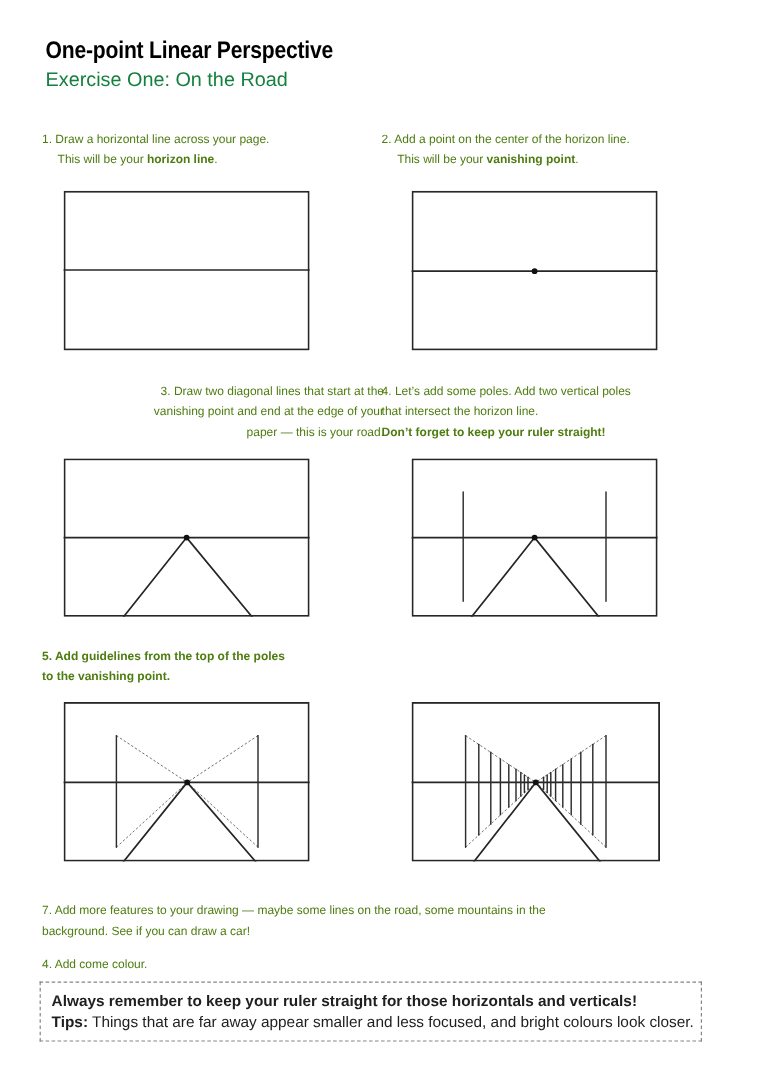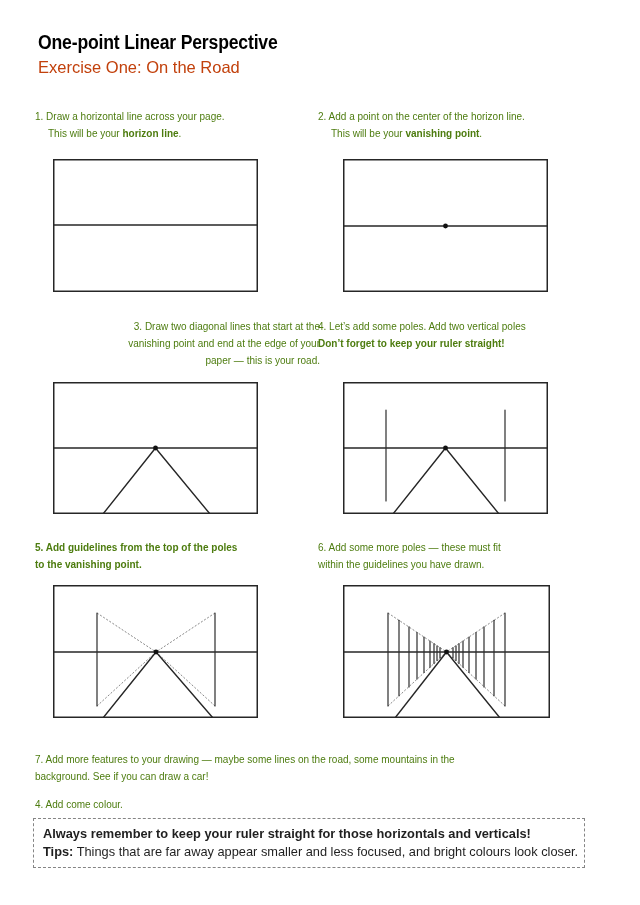--- a/index.html
+++ b/index.html
@@ -5,21 +5,21 @@
   html,body{margin:0;padding:0;background:#ffffff;}
   .page{
     position:relative;width:640px;height:905px;background:#ffffff;overflow:hidden;
     font-family:"Liberation Sans","DejaVu Sans",sans-serif;color:#1f1f1f;
   }
   .title{
     position:absolute;left:38px;top:31px;font-size:20px;font-weight:700;color:#000;
     letter-spacing:-0.2px;transform:scaleX(0.88);transform-origin:0 50%;white-space:nowrap;
   }
   .subtitle{
-    position:absolute;left:38px;top:58px;font-size:16.5px;color:#c2410c;white-space:nowrap;
+    position:absolute;left:38px;top:58px;font-size:16.5px;color:#15803d;white-space:nowrap;
   }
   .step{
     position:absolute;font-size:10px;line-height:17px;color:#4d7c0f;
   }
   .tline{white-space:nowrap;}
   .tline.indent{padding-left:13px;}
   .b{font-weight:700;}
   .diagram{position:absolute;line-height:0;}
   .frame{fill:none;stroke:#262626;stroke-width:1.5;}
   .solid{stroke:#262626;stroke-width:1.4;stroke-linecap:round;}
@@ -74,20 +74,21 @@
         <rect x="0.75" y="0.75" width="203.5" height="131.5" class="frame"></rect>
       </svg></div>
 
   <div class="step" id="step-2">
       <div class="tline"><span>3. Draw two diagonal lines that start at the</span></div>
       <div class="tline"><span>vanishing point and end at the edge of your</span></div>
       <div class="tline"><span>paper — this is your road.</span></div>
     </div>
   <div class="step" id="step-3">
       <div class="tline"><span>4. Let’s add some poles. Add two vertical poles</span></div>
+      <div class="tline"><span>that intersect the horizon line.</span></div>
       <div class="tline"><span class="b">Don’t forget to keep your ruler straight!</span></div>
     </div>
 
   <div class="diagram" id="diagram-2"><svg viewBox="0 0 205 132" width="205" height="132">
         <line x1="0" y1="66" x2="205" y2="66" class="solid"></line>
         <line x1="102.5" y1="66" x2="50" y2="132" class="solid"></line>
         <line x1="102.5" y1="66" x2="157" y2="132" class="solid"></line>
         <circle cx="102.5" cy="66" r="2.4" class="vp"></circle>
         <rect x="0.75" y="0.75" width="203.5" height="130.5" class="frame"></rect>
       </svg></div>
@@ -97,24 +98,20 @@
         <line x1="102.5" y1="66" x2="156" y2="132" class="solid"></line>
         <line x1="43" y1="28" x2="43" y2="119" class="pole"></line>
         <line x1="162" y1="28" x2="162" y2="119" class="pole"></line>
         <circle cx="102.5" cy="66" r="2.4" class="vp"></circle>
         <rect x="0.75" y="0.75" width="203.5" height="130.5" class="frame"></rect>
       </svg></div>
 
   <div class="step" id="step-4">
       <div class="tline"><span>5. Add guidelines from the top of the poles</span></div>
       <div class="tline"><span>to the vanishing point.</span></div>
-    </div>
-  <div class="step" id="step-5">
-      <div class="tline"><span>6. Add some more poles — these must fit</span></div>
-      <div class="tline"><span>within the guidelines you have drawn.</span></div>
     </div>
 
   <div class="diagram" id="diagram-4"><svg viewBox="0 0 205 133" width="205" height="133">
         <line x1="44" y1="28" x2="103" y2="67" class="guide"></line>
         <line x1="162" y1="28" x2="103" y2="67" class="guide"></line>
         <line x1="44" y1="121" x2="103" y2="67" class="guide"></line>
         <line x1="162" y1="121" x2="103" y2="67" class="guide"></line>
         <line x1="0" y1="67" x2="205" y2="67" class="solid"></line>
         <line x1="103" y1="67" x2="50" y2="133" class="solid"></line>
         <line x1="103" y1="67" x2="160" y2="133" class="solid"></line>

